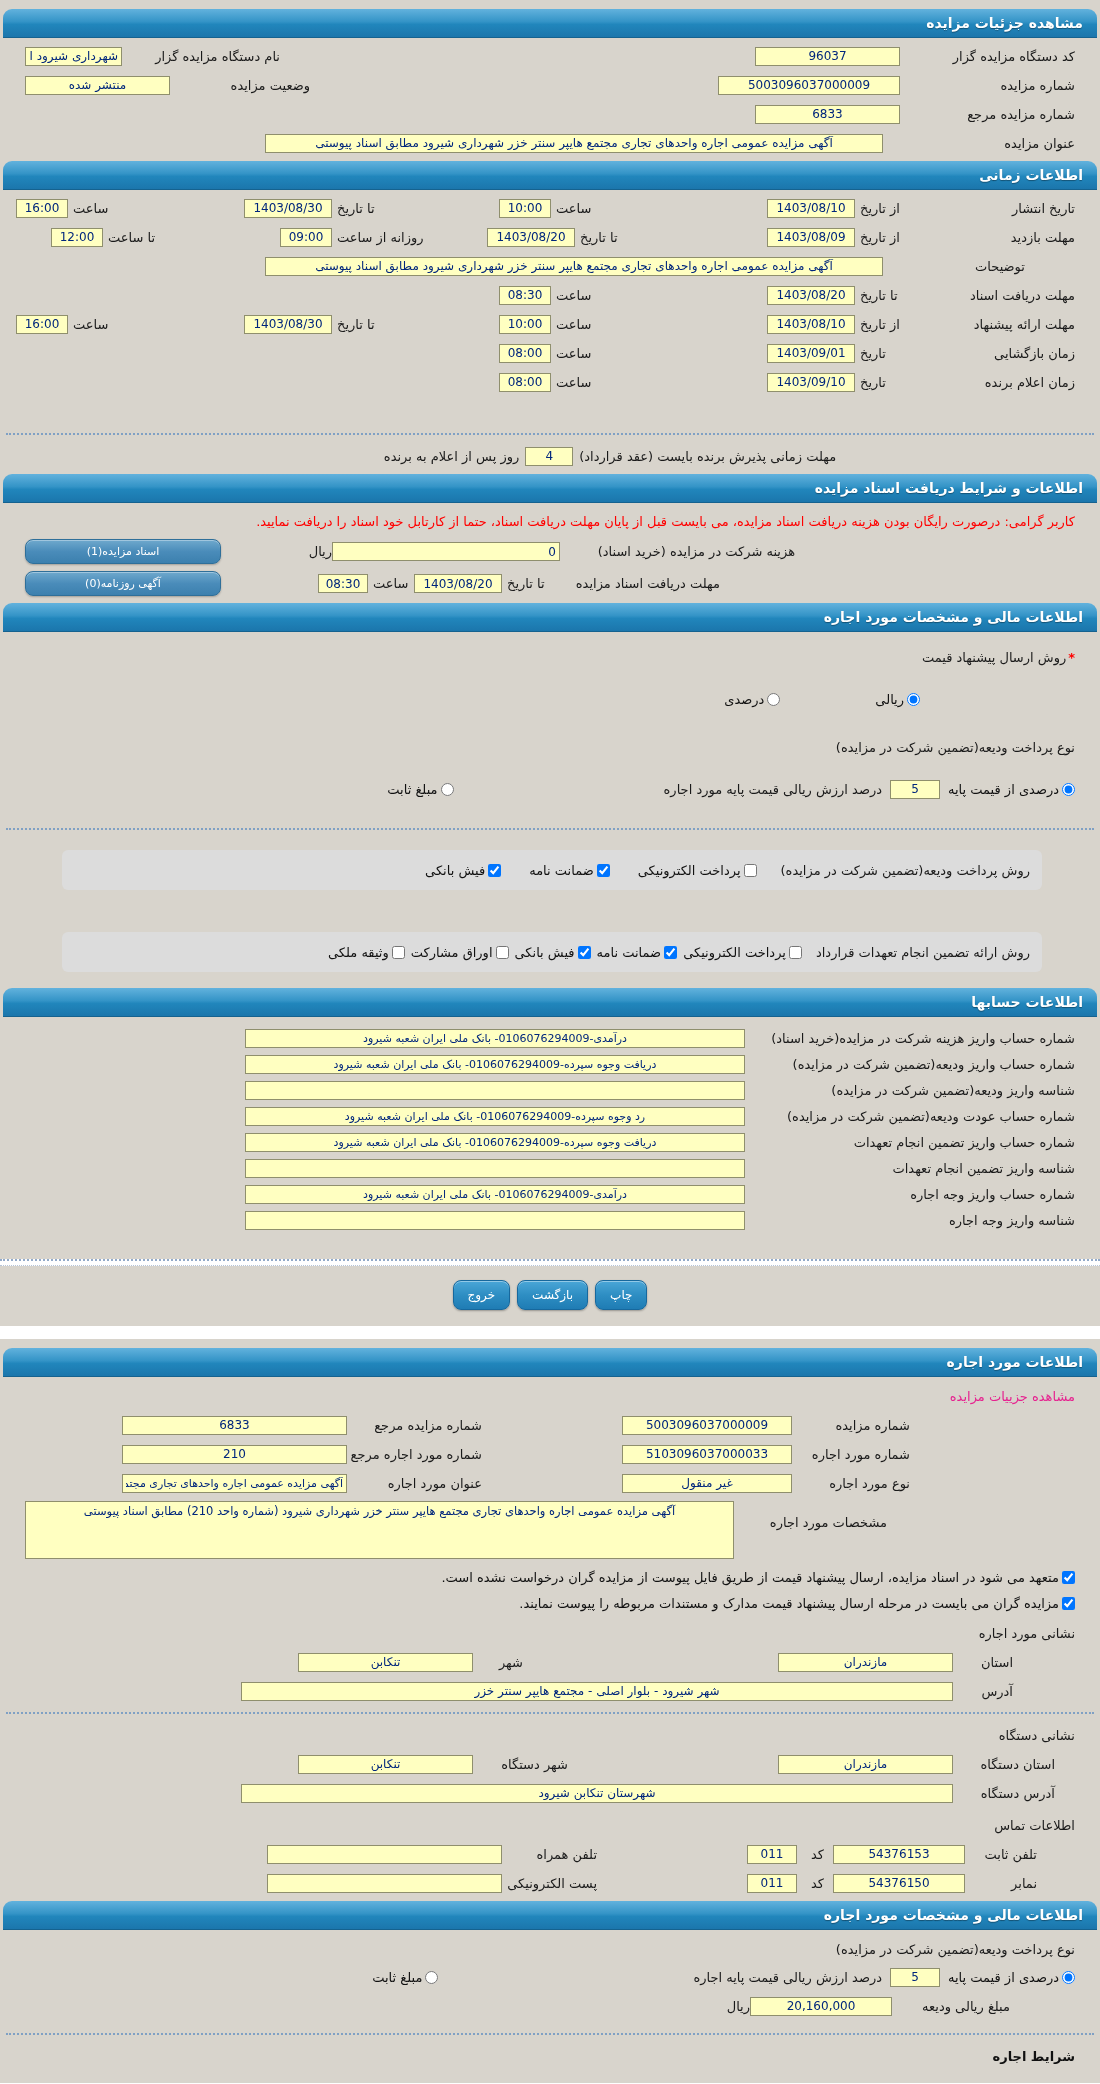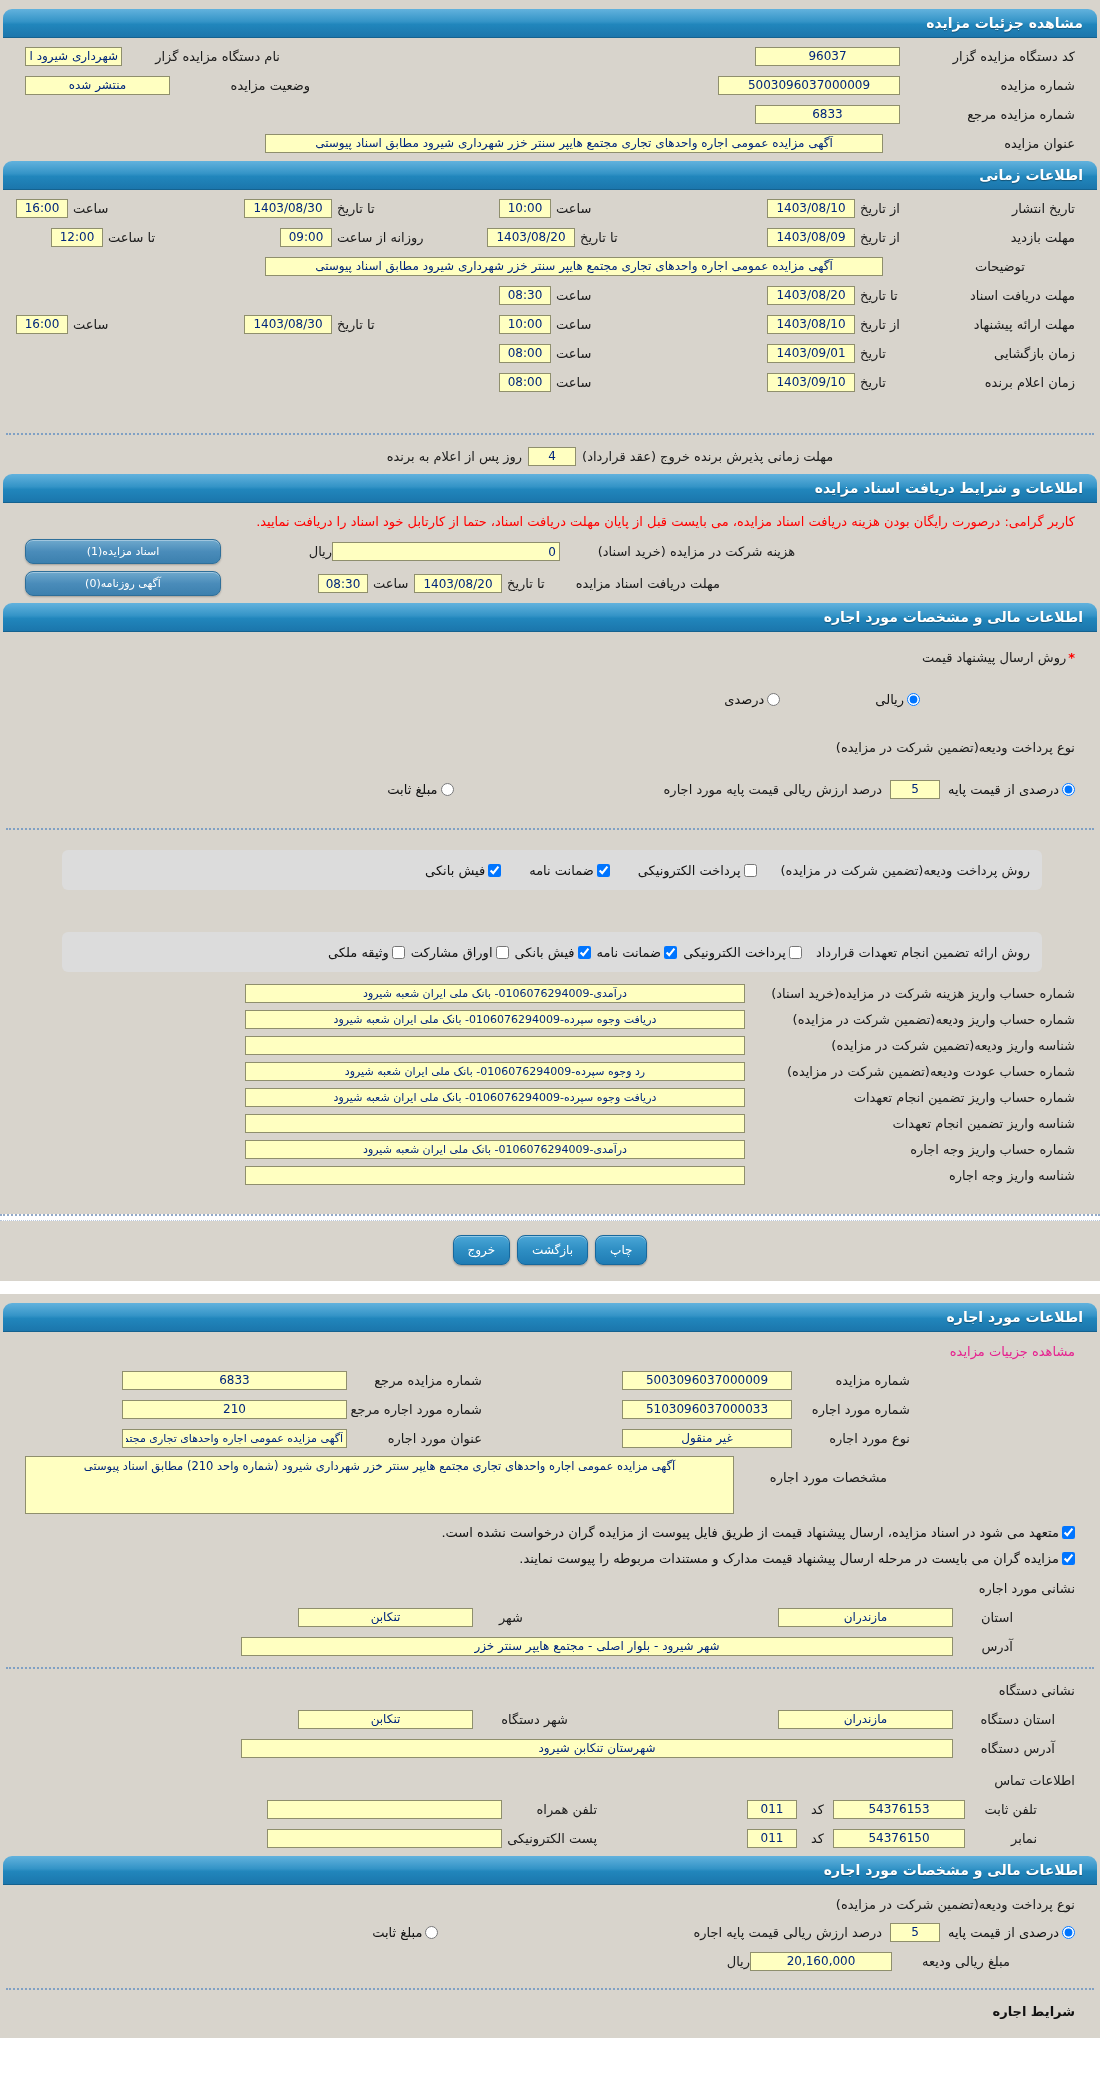--- a/index.html
+++ b/index.html
@@ -185,21 +185,21 @@
       <span class="slbl" style="width:70px">تاریخ</span>
       <input class="inp" style="width: 88px;" readonly="" value="1403/09/10">
       <span class="sp" style="width:170px"></span>
       <span class="slbl" style="width:46px">ساعت</span>
       <input class="inp" style="width: 52px;" readonly="" value="08:00">
     </div>
 
     <div class="dotsep" style="margin-top:40px"></div>
 
     <div class="row" style="justify-content:center">
-      <span class="lbl">مهلت زمانی پذیرش برنده خروج (عقد قرارداد)</span>
+      <span class="lbl">مهلت زمانی پذیرش برنده بایست (عقد قرارداد)</span>
       <input class="inp" style="width: 48px; margin: 0px 6px;" readonly="" value="4">
       <span class="lbl">روز پس از اعلام به برنده</span>
       <span class="sp" style="width:120px"></span>
     </div>
 
     <div class="sec-hdr">
       <span>اطلاعات و شرایط دریافت اسناد مزایده</span>
     </div>
 
     <div class="row">
@@ -303,20 +303,23 @@
       <label class="chk" style="margin-left:6px">
         <input type="checkbox" style="">
         <span>اوراق مشارکت</span>
       </label>
       <label class="chk">
         <input type="checkbox" style="">
         <span>وثیقه ملکی</span>
       </label>
     </div>
 
+    <div class="sec-hdr" style="margin-top:16px">
+      <span>اطلاعات حسابها</span>
+    </div>
 
     <div class="row" style="margin:10px 0 4px 0">
       <span class="lbl" style="width:330px">شماره حساب واریز هزینه شرکت در مزایده(خرید اسناد)</span>
       <input class="inp" style="width: 500px; font-size: 11px;" readonly="" value="درآمدی-0106076294009- بانک ملی ایران شعبه شیرود">
     </div>
     <div class="row" style="margin:4px 0">
       <span class="lbl" style="width:330px">شماره حساب واریز ودیعه(تضمین شرکت در مزایده)</span>
       <input class="inp" style="width: 500px; font-size: 11px;" readonly="" value="دریافت وجوه سپرده-0106076294009- بانک ملی ایران شعبه شیرود">
     </div>
     <div class="row" style="margin:4px 0">

